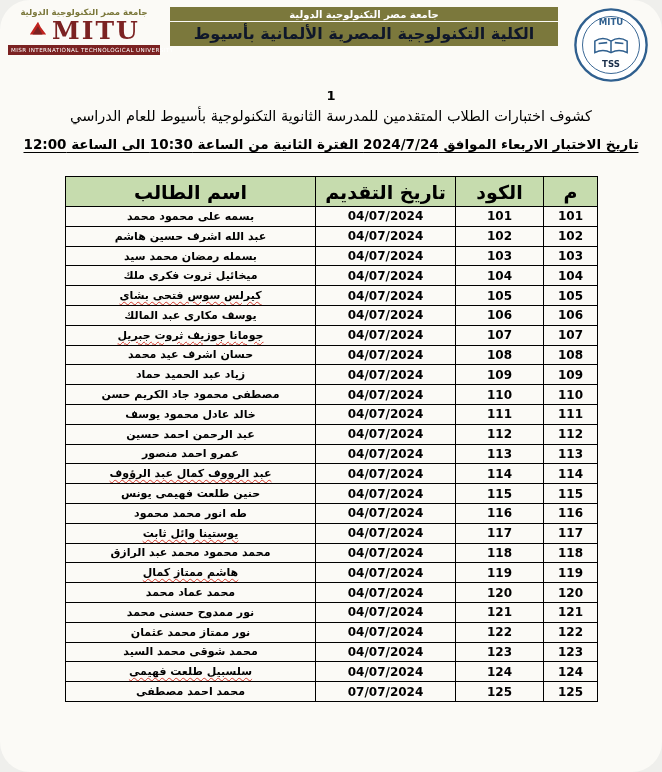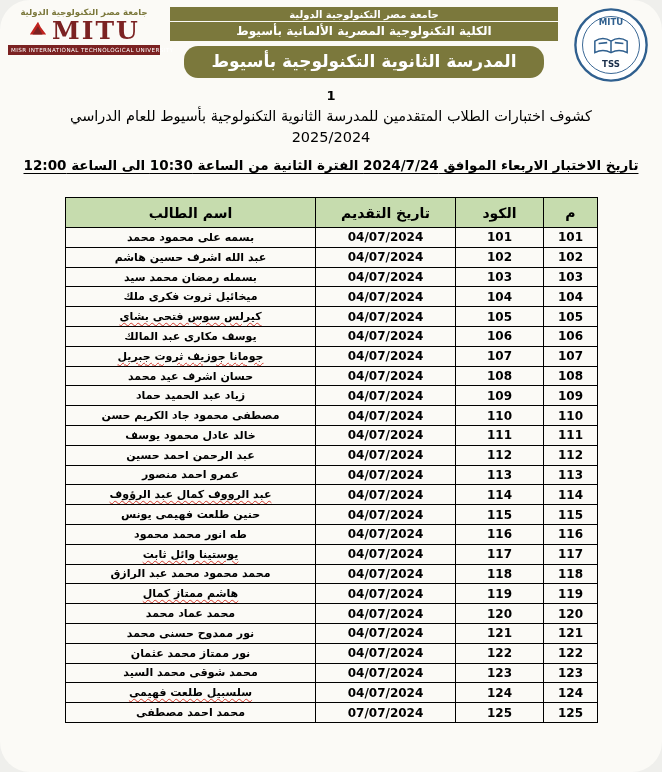--- a/index.html
+++ b/index.html
@@ -18,32 +18,32 @@
   }
   
   .header{display:flex;align-items:flex-start;padding:7px 8px 0 8px;}
   .logo-left{width:152px;text-align:center;flex:none;}
   .logo-left .ar{color:#7b783c;font-size:8.5px;font-weight:bold;direction:rtl;}
   .brand-row{display:flex;align-items:center;justify-content:center;gap:4px;margin-top:1px;}
   .brand{color:#7b2222;font-size:25px;font-weight:bold;letter-spacing:2px;font-family:"DejaVu Serif", serif;line-height:1;}
   .tagline{background:#7b2222;color:#fff;font-size:5.6px;letter-spacing:.4px;padding:2px 3px;margin-top:2px;white-space:nowrap;}
   .center{flex:1;margin:0 10px;text-align:center;direction:rtl;}
   .strip1{background:#7b783c;color:#fff;font-size:10px;font-weight:bold;padding:2px 0 1px;}
-  .strip2{background:#7b783c;color:#ffffff;font-size:12px;font-weight:bold;padding:2px 0 3px;margin-top:1px;}
+  .strip2{background:#7b783c;color:#0f172a;font-size:16px;font-weight:bold;padding:2px 0 3px;margin-top:1px;}
   .banner{background:#7b783c;color:#fff;font-size:17px;font-weight:bold;border-radius:14px;padding:5px 0 7px;margin:5px 14px 0;}
   .logo-right{width:86px;flex:none;text-align:center;}
   
   .pageno{text-align:center;font-weight:bold;font-size:13px;margin-top:1px;}
   .title{direction:rtl;text-align:center;font-weight:normal;font-size:14.5px;margin-top:3px;line-height:1.45;}
   .schedule{direction:rtl;text-align:center;font-weight:bold;font-size:13.5px;margin-top:9px;text-decoration:underline;text-underline-offset:3px;}
   
   .table-wrap{margin:24px 65px 0 65px;}
   table{width:532px;border-collapse:collapse;direction:rtl;table-layout:fixed;}
   th,td{border:1px solid #000;text-align:center;vertical-align:middle;padding:0 2px;overflow:hidden;white-space:nowrap;}
-  th{background:#c6dcae;font-size:14px;font-weight:bold;height:29px;}
+  th{background:#c6dcae;font-size:19px;font-weight:bold;height:29px;}
   td{height:18.8px;}
   .w-m{width:54px;}
   .w-code{width:88px;}
   .w-date{width:140px;}
   .w-name{width:250px;}
   .col-m,.col-code{font-weight:bold;font-size:12px;}
   .col-date{font-weight:bold;font-size:12px;direction:ltr;}
   .col-name{font-weight:bold;font-size:11px;}
   .misspelled{text-decoration-line:underline;text-decoration-style:wavy;text-decoration-color:#d23b2f;text-decoration-thickness:1px;text-underline-offset:2px;}
 </style>
@@ -64,21 +64,20 @@
           </svg>
         </span>
         <span class="brand">MITU</span>
       </div>
       <div class="tagline">MISR INTERNATIONAL TECHNOLOGICAL UNIVERSITY</div>
     </div>
 
     <div class="center">
       <div class="strip1">جامعة مصر التكنولوجية الدولية</div>
       <div class="strip2">الكلية التكنولوجية المصرية الألمانية بأسيوط</div>
-      <div class="banner">المدرسة الثانوية التكنولوجية بأسيوط</div>
     </div>
 
     <div class="logo-right">
       <svg width="76" height="76" viewBox="0 0 80 80" aria-hidden="true">
         <circle cx="40" cy="40" r="37.5" fill="#ffffff" stroke="#30608f" stroke-width="2.5"></circle>
         <circle cx="40" cy="40" r="30" fill="none" stroke="#30608f" stroke-width="1"></circle>
         <text x="40" y="19" text-anchor="middle" font-size="9" font-weight="bold" fill="#30608f">MITU</text>
         <g stroke="#30608f" fill="none" stroke-width="1.6">
           <path d="M23 36 Q31.5 30.5 40 36 Q48.5 30.5 57 36 L57 48 Q48.5 43.5 40 48 Q31.5 43.5 23 48 Z"></path>
           <line x1="40" y1="36" x2="40" y2="48"></line>
@@ -88,21 +87,20 @@
         <text x="40" y="63" text-anchor="middle" font-size="9" font-weight="bold" fill="#1a2e4a">TSS</text>
       </svg>
     </div>
 
   </div>
 
   <div class="pageno">1</div>
 
   <div class="title">
     <div>كشوف اختبارات الطلاب المتقدمين للمدرسة الثانوية التكنولوجية بأسيوط للعام الدراسي</div>
-    <div>2025/2024</div>
   </div>
 
   <div class="schedule">تاريخ الاختبار الاربعاء الموافق 2024/7/24  الفترة الثانية من الساعة 10:30 الى الساعة 12:00</div>
 
   <div class="table-wrap">
     <table>
       <colgroup>
         <col class="w-m">
           <col class="w-code">
           <col class="w-date">

